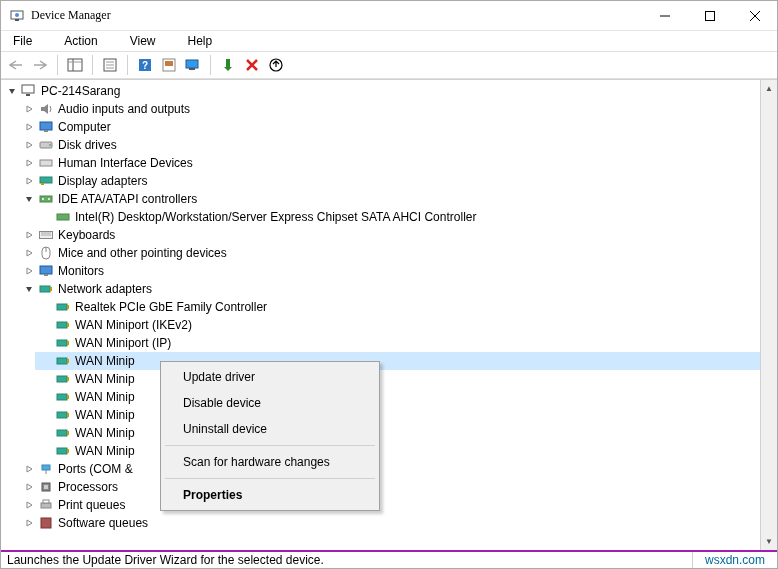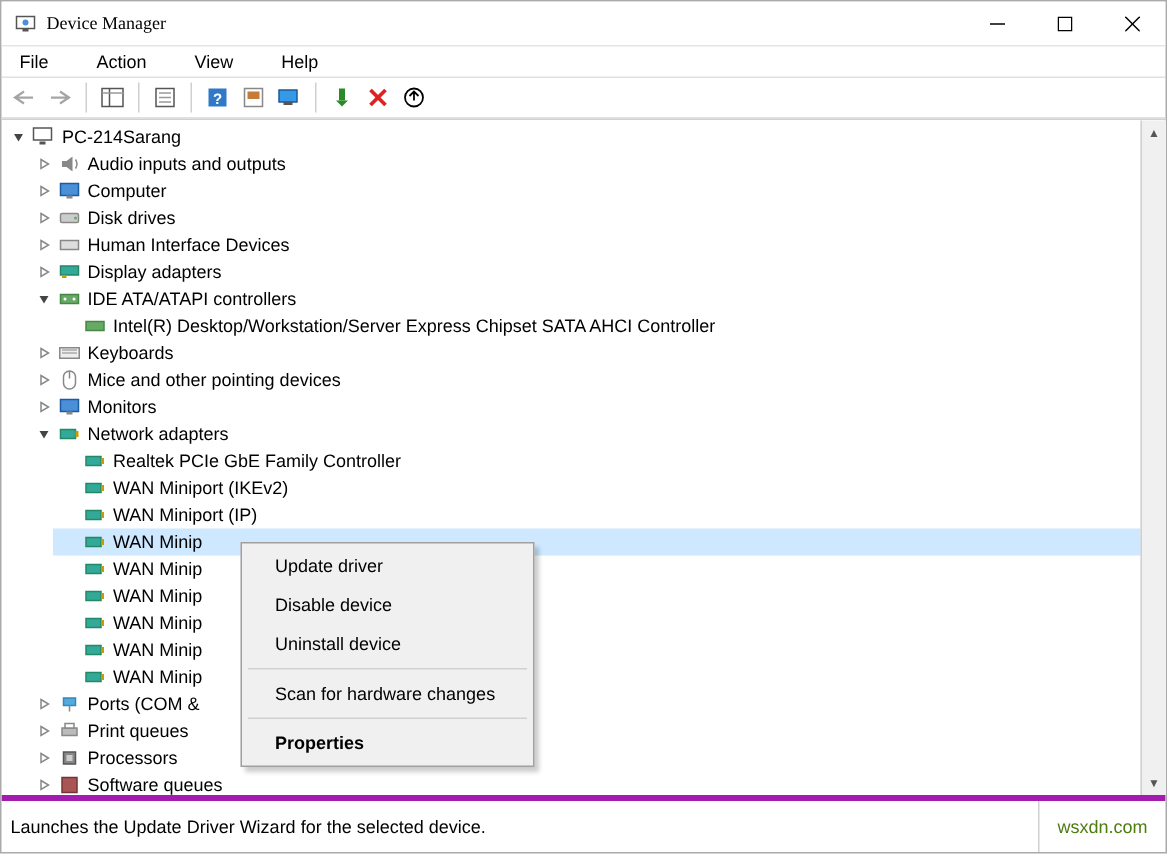--- a/index.html
+++ b/index.html
@@ -96,47 +96,47 @@
 }
 .scrollbtn {
   height: 17px;
   display: flex; align-items: center; justify-content: center;
   font-size: 8px; color: #555;
 }
 .scrollthumb { flex: 1; }
 .contextmenu {
   position: absolute;
   left: 159px; top: 281px;
-  width: 196px;
+  width: 220px;
   background: #f0f0f0;
   border: 1px solid #a0a0a0;
   box-shadow: 3px 3px 3px rgba(0,0,0,0.2);
   padding: 2px;
 }
 .cm-item {
   padding: 6px 20px;
   font-size: 12px;
 }
 .cm-item.bold { font-weight: bold; }
 .cm-sep {
   height: 1px;
   background: #d0d0d0;
   margin: 3px 2px;
 }
 .statusbar {
-  height: 38px;
+  height: 18px;
   display: flex;
   align-items: center;
-  border-top: 4px solid #a21caf;
+  border-top: 2px solid #a21caf;
   font-size: 12px;
 }
 .statusbar .status-text { flex: 1; padding: 0 6px; }
 .statusbar .brand {
   padding: 0 12px;
-  color: #4d7c0f;
+  color: #0369a1;
   border-left: 1px solid #d0d0d0;
   height: 100%;
   display: flex; align-items: center;
 }
 svg { display: block; }
 </style>
 </head>
 <body>
 
 <div class="titlebar">
@@ -535,41 +535,41 @@
           <span class="label">Ports (COM &amp;</span>
         </div>
 
         <div class="row">
           <span class="expander">
               <svg width="8" height="8" viewBox="0 0 8 8">
                 <path d="M2 1 L7 4 L2 7 Z" fill="none" stroke="#888"></path>
               </svg>
             </span>
           <span class="node-icon">
+              <svg width="12" height="12" viewBox="0 0 12 12">
+                <rect x="2" y="2" width="8" height="8" fill="#888" stroke="#555"></rect>
+                <rect x="4" y="4" width="4" height="4" fill="#ccc"></rect>
+              </svg>
+            </span>
+          <span class="label">Processors</span>
+        </div>
+
+        <div class="row">
+          <span class="expander">
+              <svg width="8" height="8" viewBox="0 0 8 8">
+                <path d="M2 1 L7 4 L2 7 Z" fill="none" stroke="#888"></path>
+              </svg>
+            </span>
+          <span class="node-icon">
               <svg width="14" height="12" viewBox="0 0 14 12">
                 <rect x="2" y="4" width="10" height="5" fill="#bbb" stroke="#888"></rect>
                 <rect x="4" y="1" width="6" height="3" fill="#fff" stroke="#888"></rect>
               </svg>
             </span>
           <span class="label">Print queues</span>
-        </div>
-
-        <div class="row">
-          <span class="expander">
-              <svg width="8" height="8" viewBox="0 0 8 8">
-                <path d="M2 1 L7 4 L2 7 Z" fill="none" stroke="#888"></path>
-              </svg>
-            </span>
-          <span class="node-icon">
-              <svg width="12" height="12" viewBox="0 0 12 12">
-                <rect x="2" y="2" width="8" height="8" fill="#888" stroke="#555"></rect>
-                <rect x="4" y="4" width="4" height="4" fill="#ccc"></rect>
-              </svg>
-            </span>
-          <span class="label">Processors</span>
         </div>
 
         <div class="row">
           <span class="expander">
               <svg width="8" height="8" viewBox="0 0 8 8">
                 <path d="M2 1 L7 4 L2 7 Z" fill="none" stroke="#888"></path>
               </svg>
             </span>
           <span class="node-icon">
               <svg width="12" height="12" viewBox="0 0 12 12">

